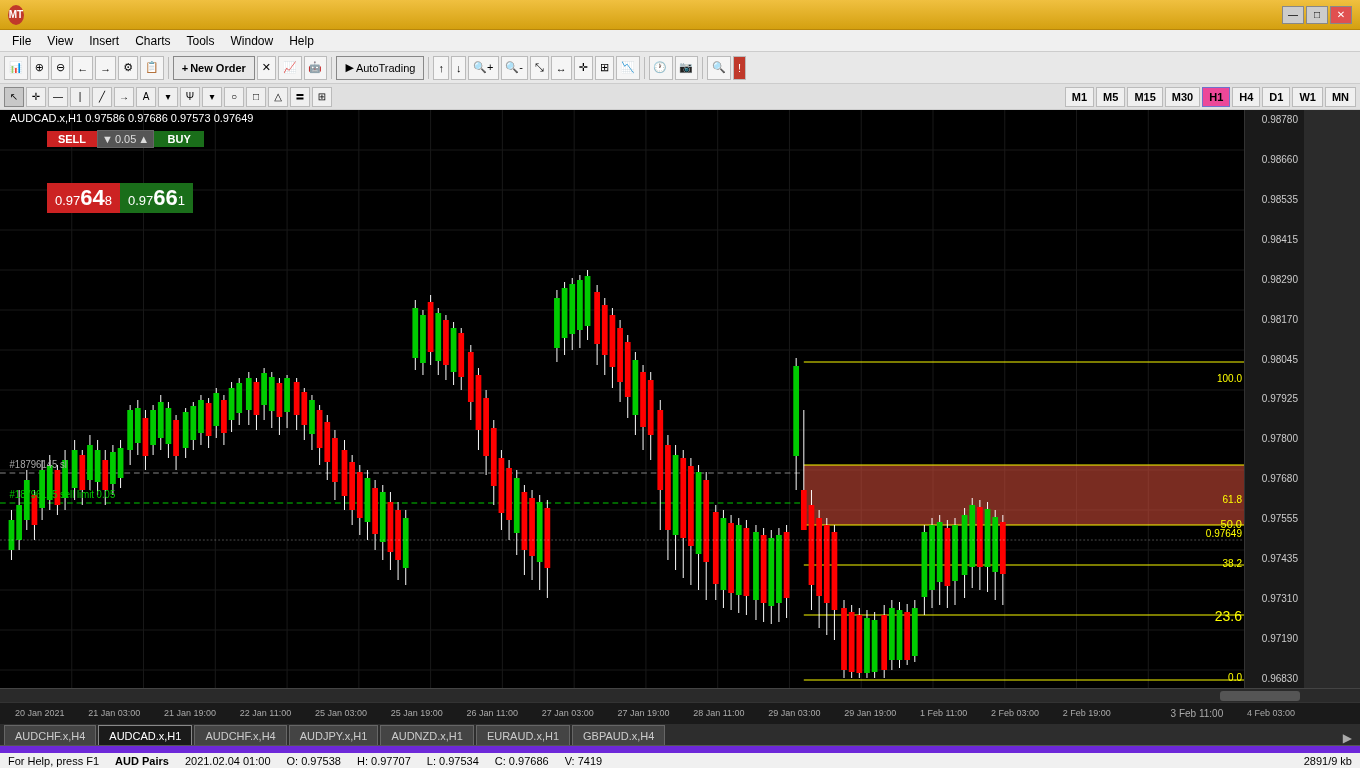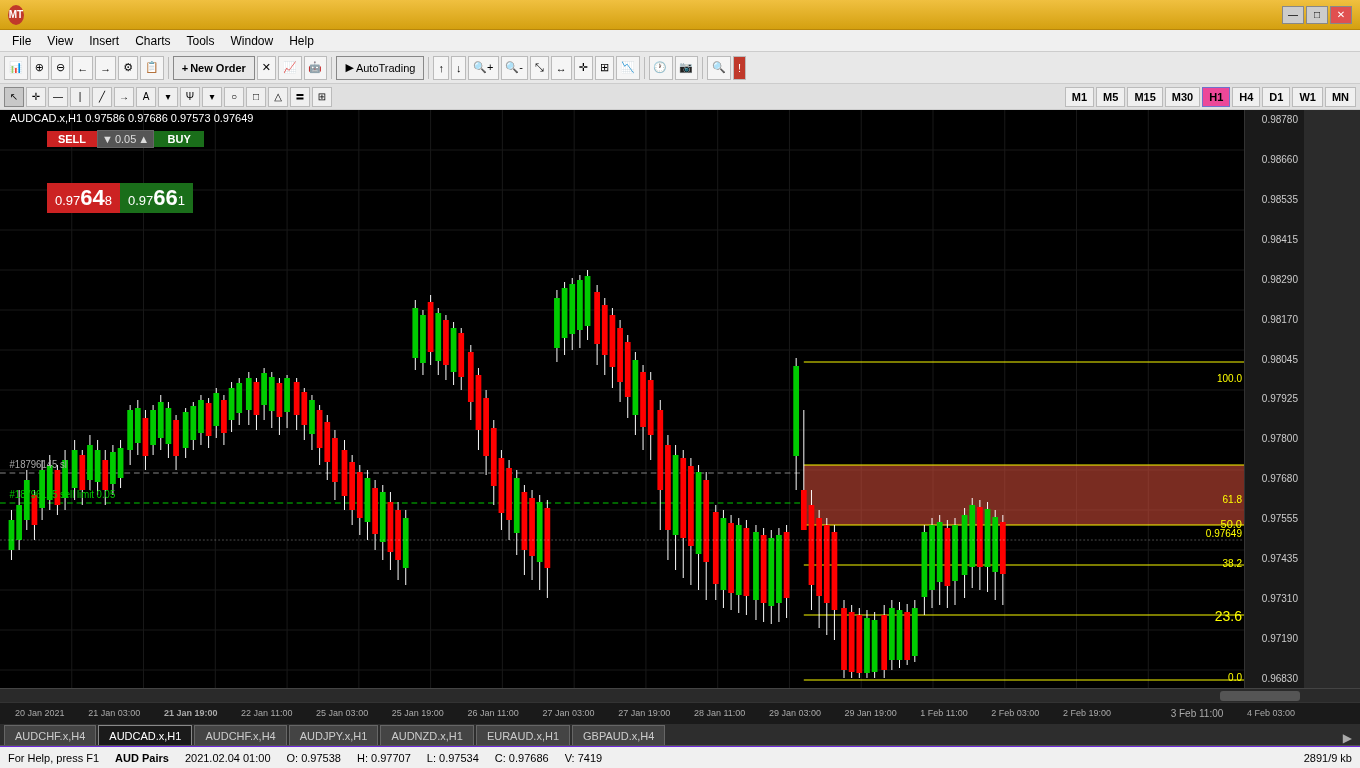--- a/index.html
+++ b/index.html
@@ -164,21 +164,21 @@
     }
     .tab-scroll { margin-left: auto; display: flex; align-items: center; color: #aaa; padding-right: 4px; }
 
     
     #status-bar {
       height: 22px;
       background: #f0f0f0;
       display: flex; align-items: center;
       padding: 0 8px; gap: 16px;
       font-size: 11px; color: #000;
-      border-top: 1px solid #6d28d9;
+      border-top: 7px solid #6d28d9;
     }
     .status-pair { font-weight: 600; }
 
     
     #activate-windows {
       position: absolute;
       bottom: 30px; right: 80px;
       color: rgba(255,255,255,0.5);
       font-size: 13px;
       text-align: right;
@@ -671,21 +671,21 @@
 </div>
 
 <div id="chart-scrollbar">
   <div style="position:absolute;right:60px;top:2px;width:80px;height:10px;background:#555;border-radius:3px;"></div>
 </div>
 
 <div id="time-axis">
   <div style="display:flex;gap:0;width:calc(100% - 60px);justify-content:space-between;padding:0 5px;">
     <span style="font-size:9px;color:#aaa;">20 Jan 2021</span>
     <span style="font-size:9px;color:#aaa;">21 Jan 03:00</span>
-    <span style="font-size:9px;color:#aaa;font-weight:bold;">21 Jan 19:00</span>
+    <span style="font-size:9px;color:#aaa;">21 Jan 19:00</span>
     <span style="font-size:9px;color:#aaa;">22 Jan 11:00</span>
     <span style="font-size:9px;color:#aaa;">25 Jan 03:00</span>
     <span style="font-size:9px;color:#aaa;">25 Jan 19:00</span>
     <span style="font-size:9px;color:#aaa;">26 Jan 11:00</span>
     <span style="font-size:9px;color:#aaa;">27 Jan 03:00</span>
     <span style="font-size:9px;color:#aaa;">27 Jan 19:00</span>
     <span style="font-size:9px;color:#aaa;">28 Jan 11:00</span>
     <span style="font-size:9px;color:#aaa;">29 Jan 03:00</span>
     <span style="font-size:9px;color:#aaa;">29 Jan 19:00</span>
     <span style="font-size:9px;color:#aaa;">1 Feb 11:00</span>

